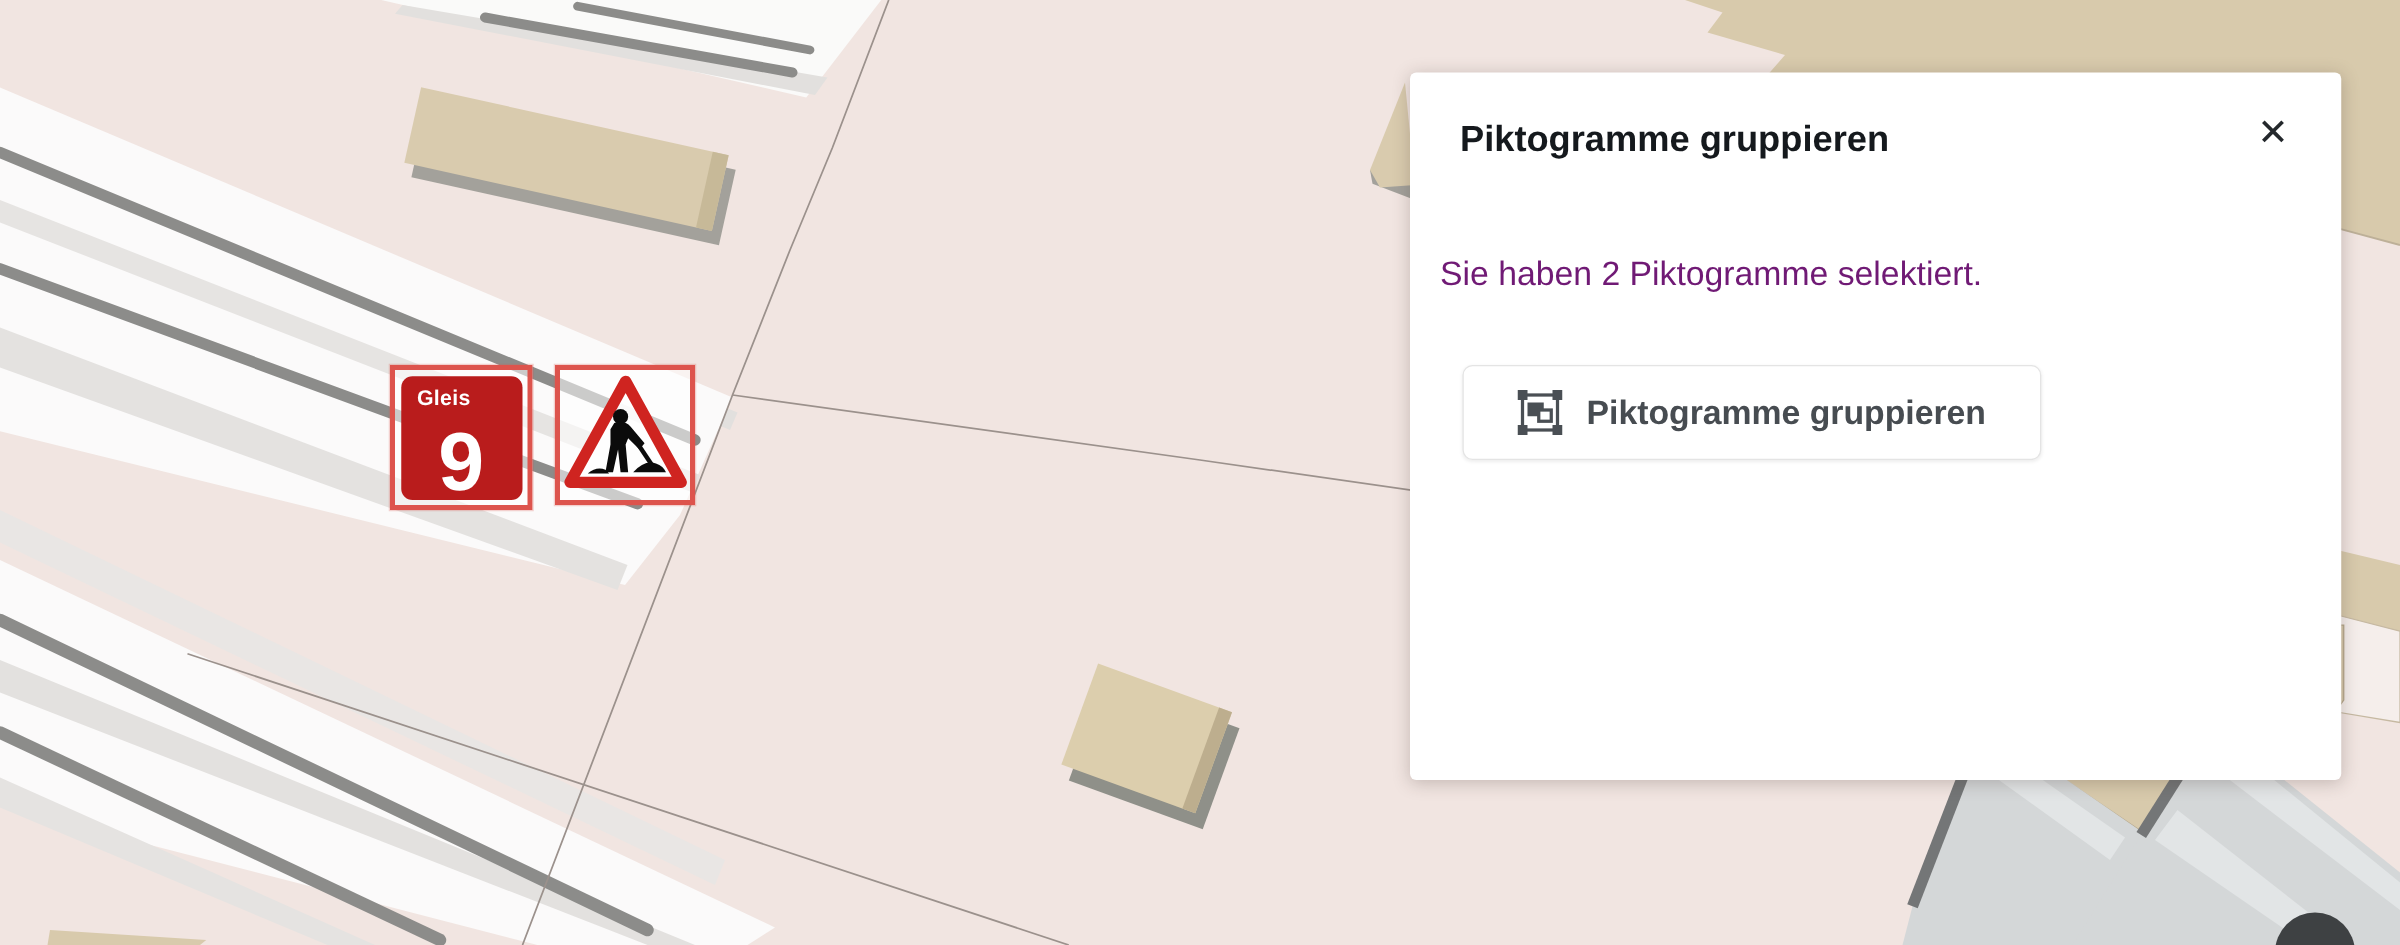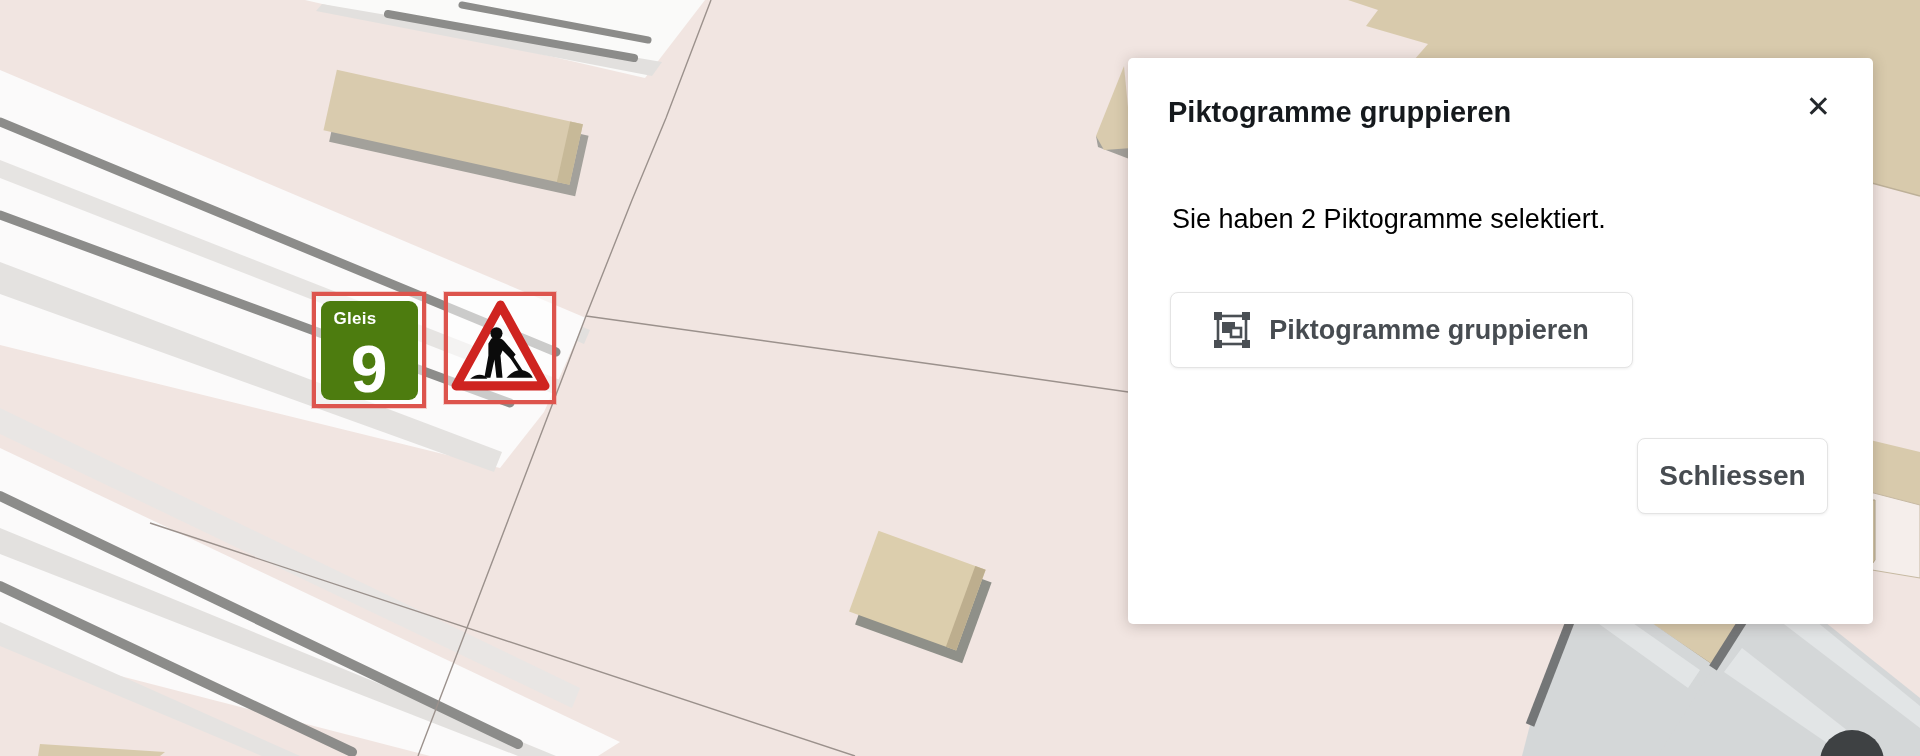--- a/index.html
+++ b/index.html
@@ -12,21 +12,21 @@
   .picto-frame{
     position:absolute;box-sizing:border-box;
     border:4px solid #dd544d;background:rgba(255,255,255,0.55);
     display:flex;align-items:center;justify-content:center;
     box-shadow:0 0 0 1px rgba(221,84,77,0.25);
   }
   #track-sign-frame{left:312px;top:292px;width:114px;height:116px;}
   #construction-sign-frame{left:444px;top:292px;width:112px;height:112px;}
   .track-sign{
     position:relative;width:97px;height:99px;border-radius:9px;
-    background:#4d7c0f;color:#ffffff;
+    background:#b91c1c;color:#ffffff;
   }
   .track-sign .gleis{
     position:absolute;top:8px;left:13px;font-size:17px;font-weight:700;letter-spacing:.3px;
   }
   .track-sign .gleis-number{
     position:absolute;bottom:-2px;left:0;right:0;text-align:center;
     font-size:66px;font-weight:700;line-height:1.0;
   }
   .construction-sign{position:relative;width:101px;height:101px;}
   .construction-sign svg{display:block;width:100%;height:100%;}
@@ -37,21 +37,21 @@
     box-shadow:0 2px 14px rgba(60,45,40,0.25);
   }
   #dialog-title{
     position:absolute;left:40px;top:38px;font-size:29px;font-weight:700;color:#15191d;
   }
   #dialog-close{
     position:absolute;right:42px;top:34px;font-size:30px;line-height:30px;color:#24282c;
     cursor:pointer;font-weight:400;
   }
   #dialog-body-text{
-    position:absolute;left:44px;top:146px;font-size:27px;color:#000000;
+    position:absolute;left:24px;top:146px;font-size:27px;color:#701a75;
   }
   .dlg-btn{
     position:absolute;box-sizing:border-box;background:#ffffff;
     border:1.5px solid #e4e4e4;border-radius:8px;
     display:flex;align-items:center;justify-content:center;
     font-size:27px;font-weight:700;color:#474c51;cursor:pointer;
     box-shadow:0 1px 3px rgba(0,0,0,0.07);
   }
   #group-button{left:42px;top:234px;width:463px;height:76px;gap:19px;}
   #close-button{left:509px;top:380px;width:191px;height:76px;font-size:28px;}
@@ -171,16 +171,13 @@
       <rect x="0" y="0" width="8" height="8" fill="#4a4f54"></rect>
       <rect x="28" y="0" width="8" height="8" fill="#4a4f54"></rect>
       <rect x="0" y="28" width="8" height="8" fill="#4a4f54"></rect>
       <rect x="28" y="28" width="8" height="8" fill="#4a4f54"></rect>
       <rect x="8" y="10" width="13" height="11" fill="#4a4f54"></rect>
       <rect x="17" y="16" width="10" height="9" fill="#ffffff" stroke="#4a4f54" stroke-width="2.6"></rect>
     </svg>
     <span>Piktogramme gruppieren</span>
   </div>
 
-  <div id="close-button" class="dlg-btn">
-    <span>Schliessen</span>
-  </div>
 </div>
 
 </body></html>

